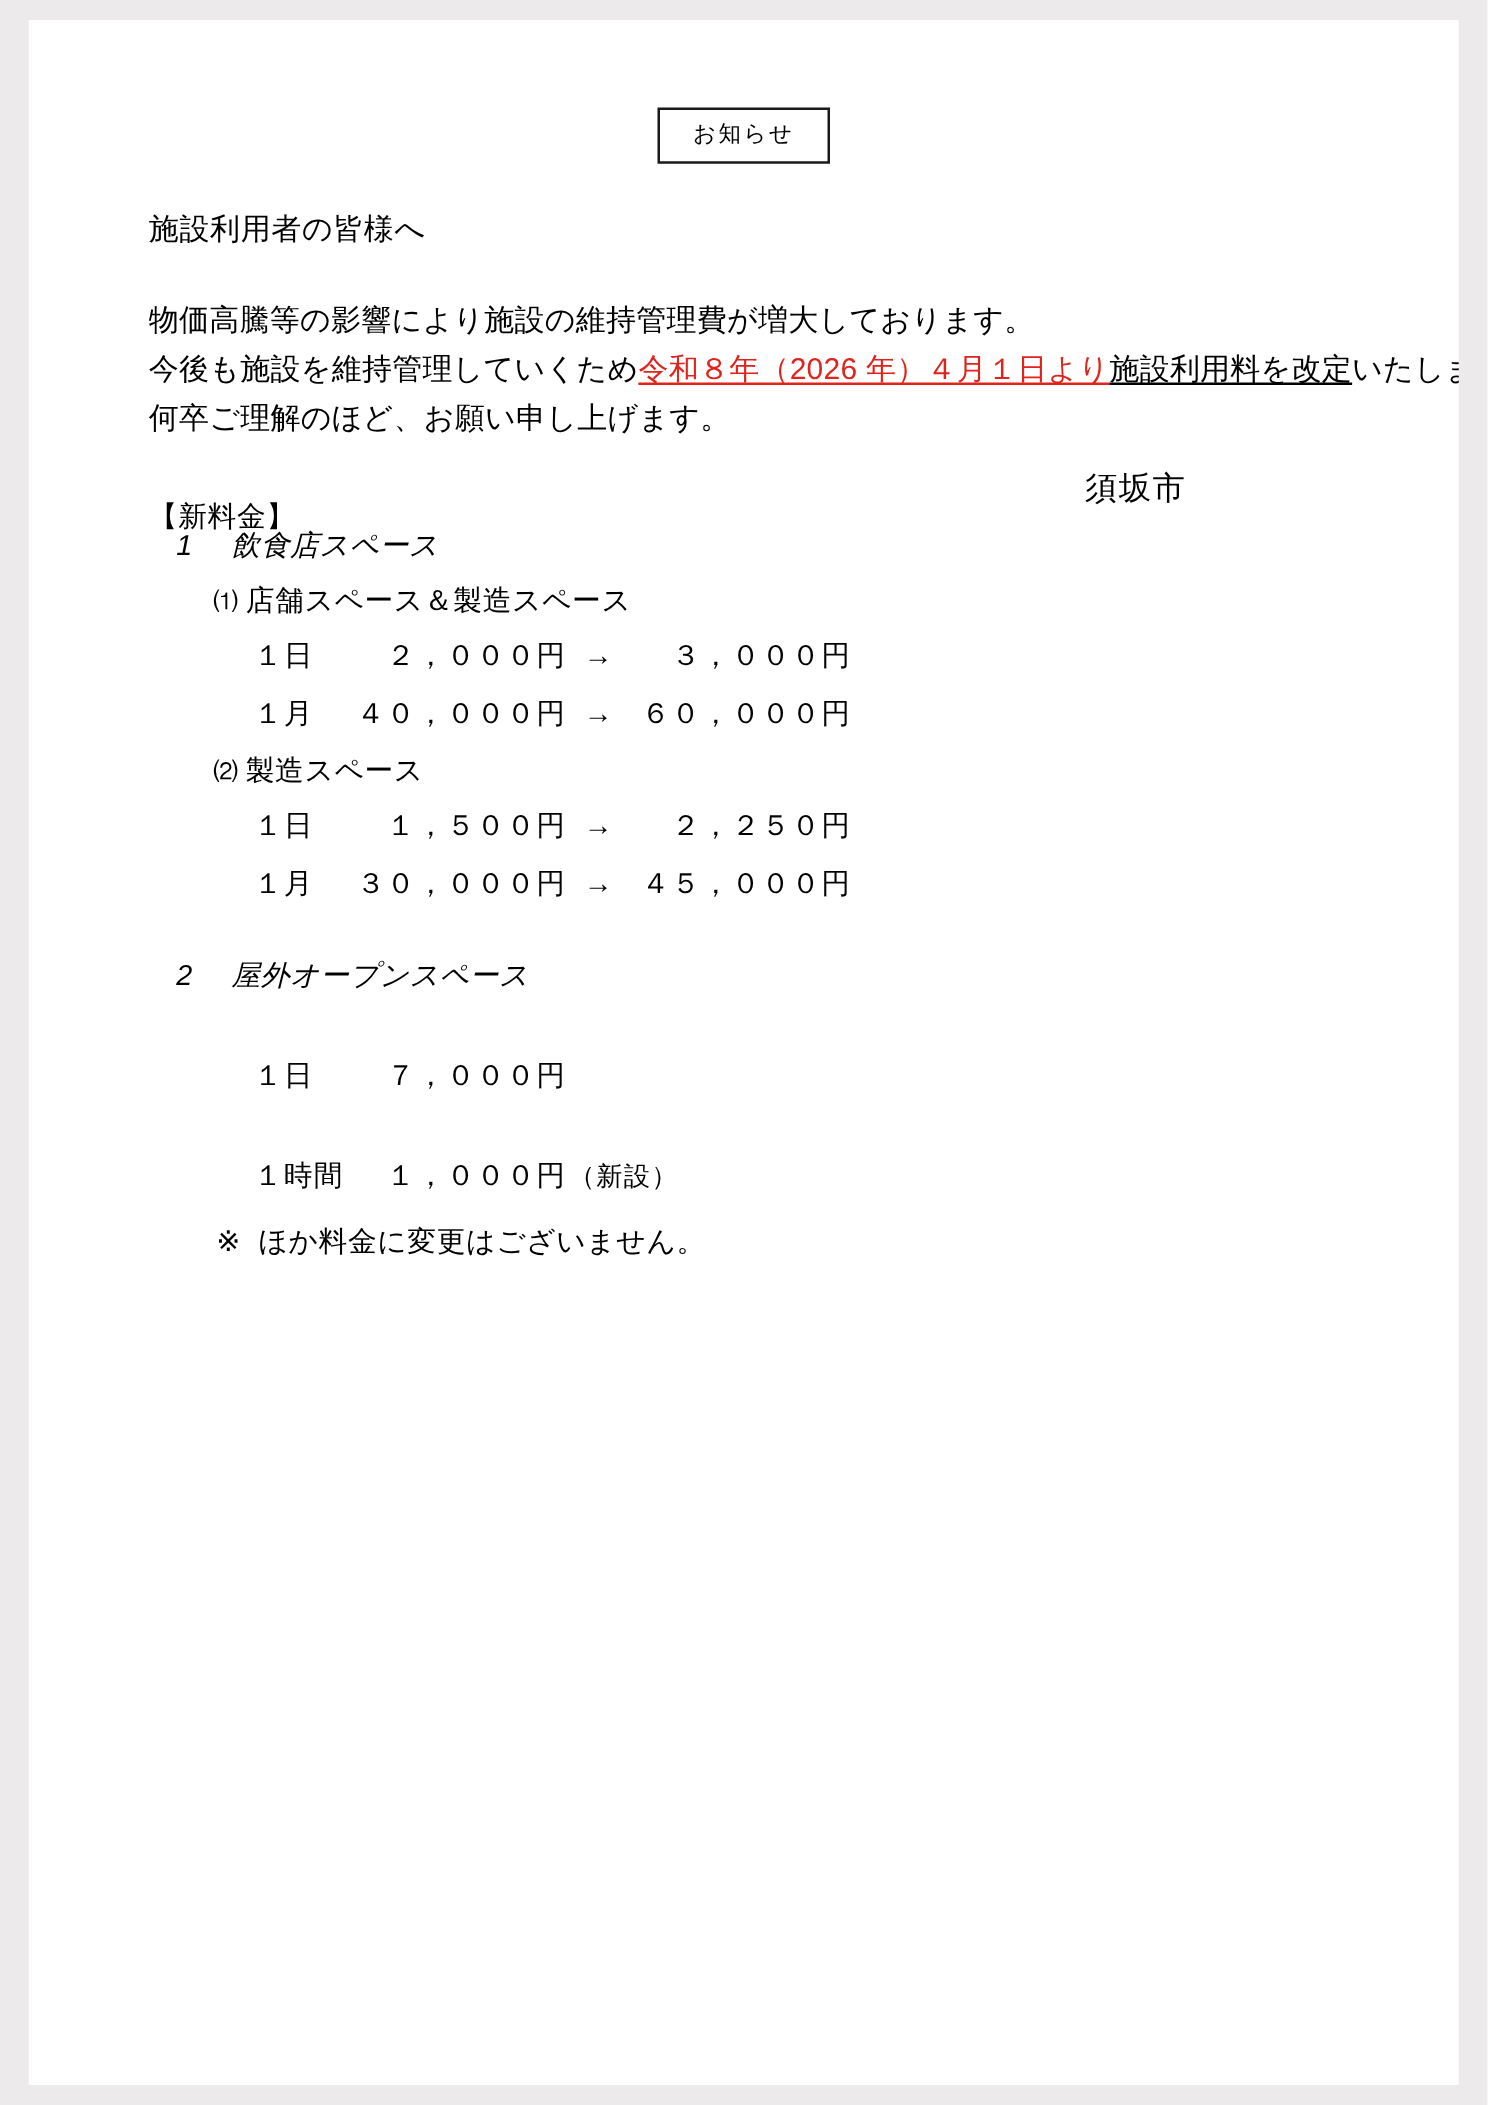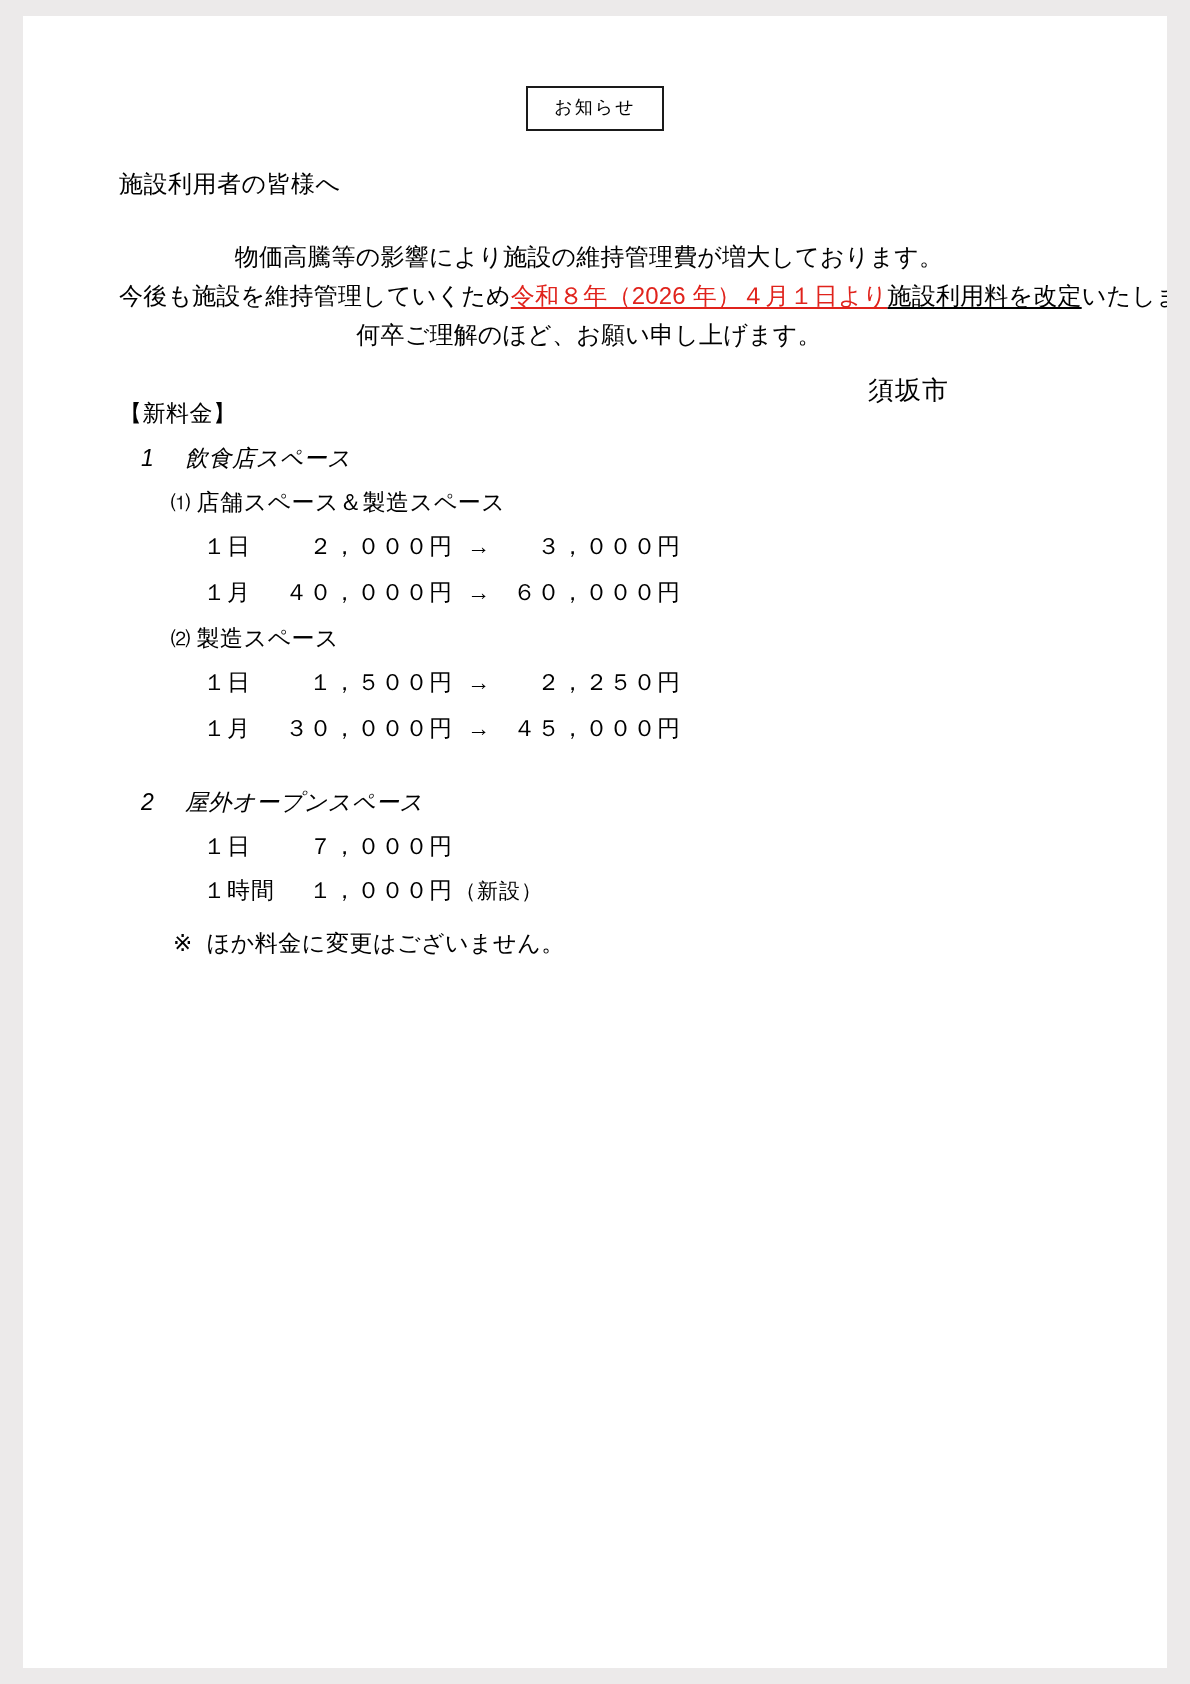--- a/index.html
+++ b/index.html
@@ -58,21 +58,20 @@
     line-height: 1.35;
     letter-spacing: 0.5px;
   }
 
   .para {
     margin-top: 38px;
     font-size: 24px;
     line-height: 1.62;
     letter-spacing: 0.2px;
     white-space: nowrap;
-    text-align: center;
   }
   .para-line { display: block; }
 
   .red { color: #e0231c; }
   .uline {
     text-decoration: underline;
     text-decoration-thickness: 1.5px;
     text-underline-offset: 3px;
   }
 
@@ -89,21 +88,20 @@
     position: absolute;
     left: 96px;
     top: 386px;
     width: 940px;
     font-size: 23px;
     line-height: 1.0;
   }
 
   .fees-heading {
     letter-spacing: 0.5px;
-    margin-bottom: 22px;
   }
 
   .sect {
     margin-bottom: 0;
   }
   .sect-title {
     padding-left: 22px;
     letter-spacing: 0.5px;
     margin-bottom: 21px;
     white-space: nowrap;
@@ -127,21 +125,21 @@
   .price-row {
     padding-left: 84px;
     margin-bottom: 21px;
     white-space: nowrap;
     letter-spacing: 1px;
   }
   .price-unit { display: inline-block; min-width: 74px; }
   .price-old  { display: inline-block; min-width: 176px; text-align: right; font-family: Liberation Mono, monospace; }
   .price-arrow{ display: inline-block; width: 52px; text-align: center; }
   .price-new  { display: inline-block; min-width: 176px; text-align: right; }
-  .price-single { display: inline-block; min-width: 176px; text-align: right; }
+  .price-single { display: inline-block; min-width: 176px; text-align: right; margin-top: 36px; }
   .price-note { margin-left: 2px; font-size: 21px; }
 
   .gap { height: 28px; }
 
   .notice {
     padding-left: 54px;
     margin-top: 30px;
     letter-spacing: 0.5px;
     white-space: nowrap;
   }

